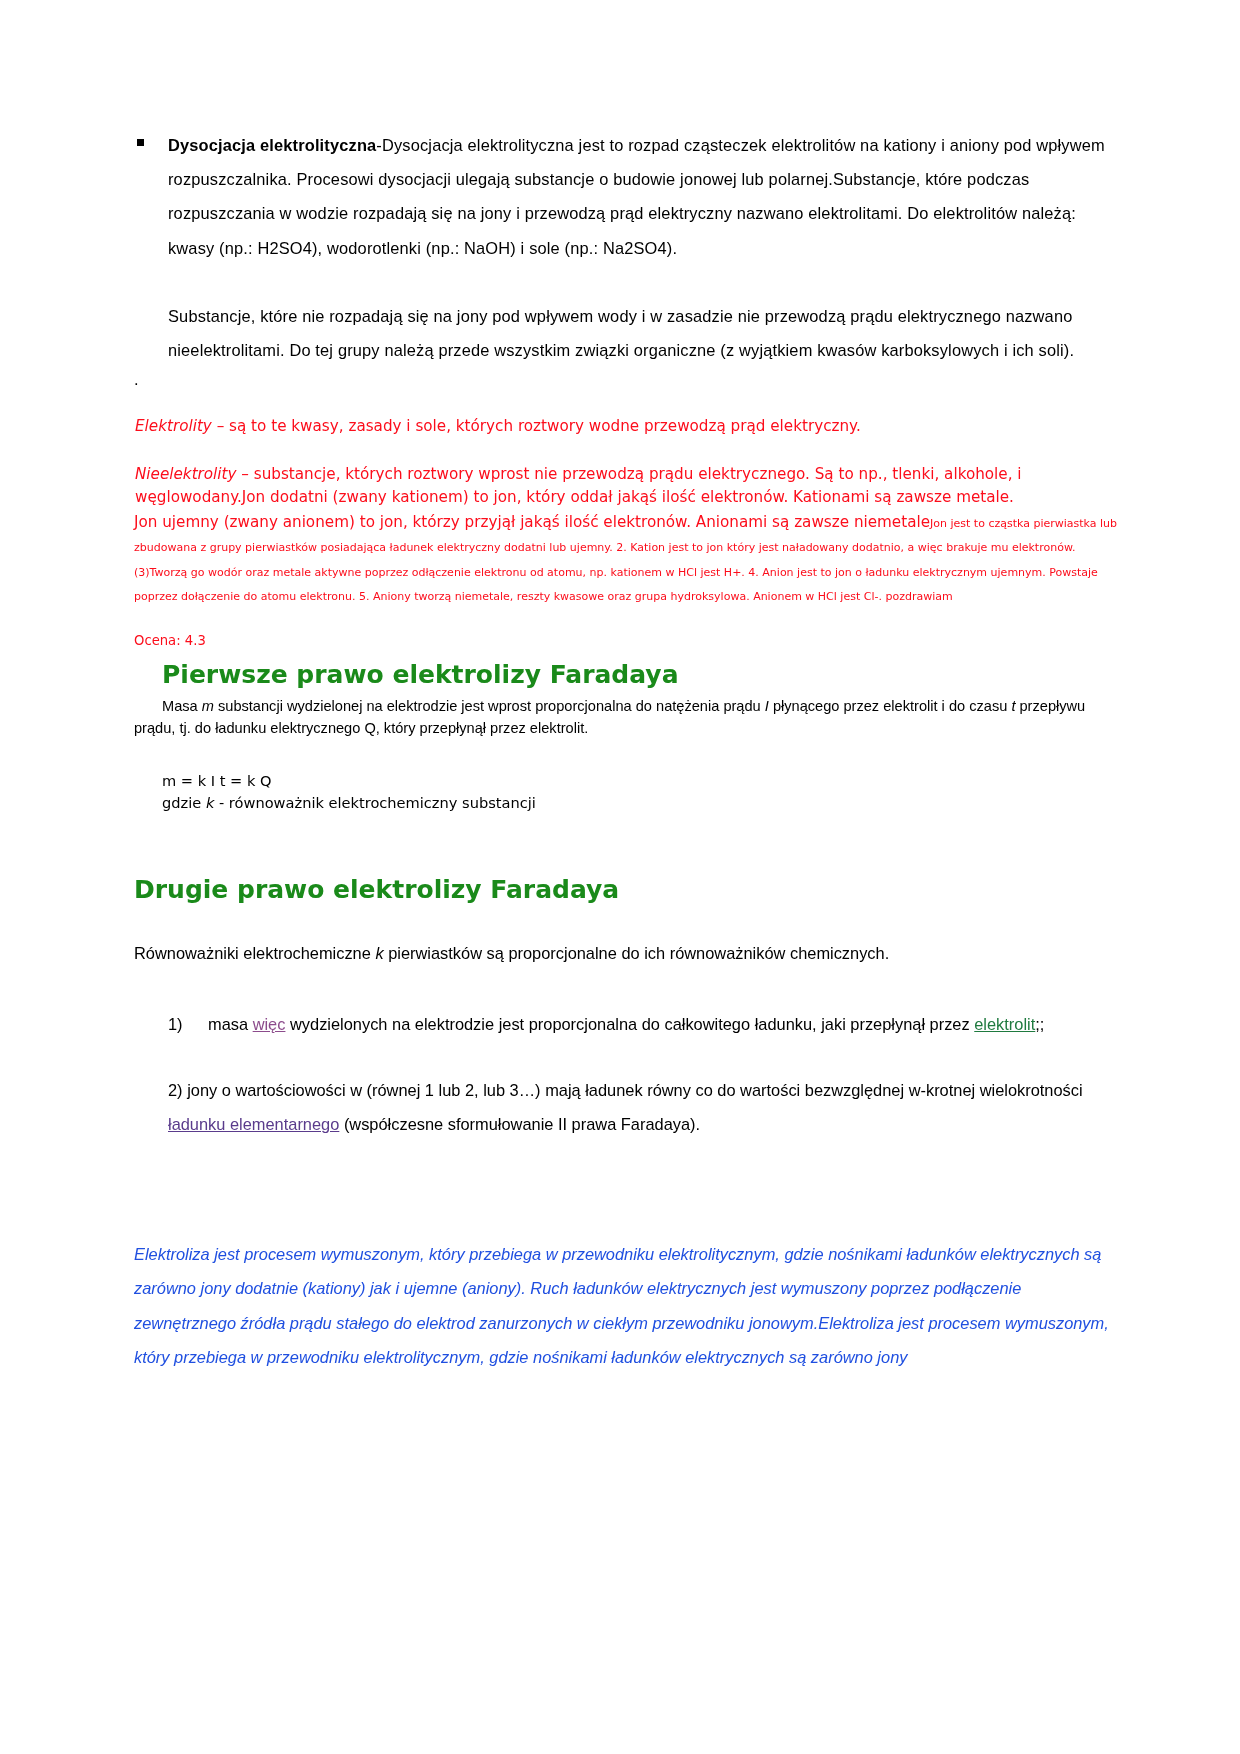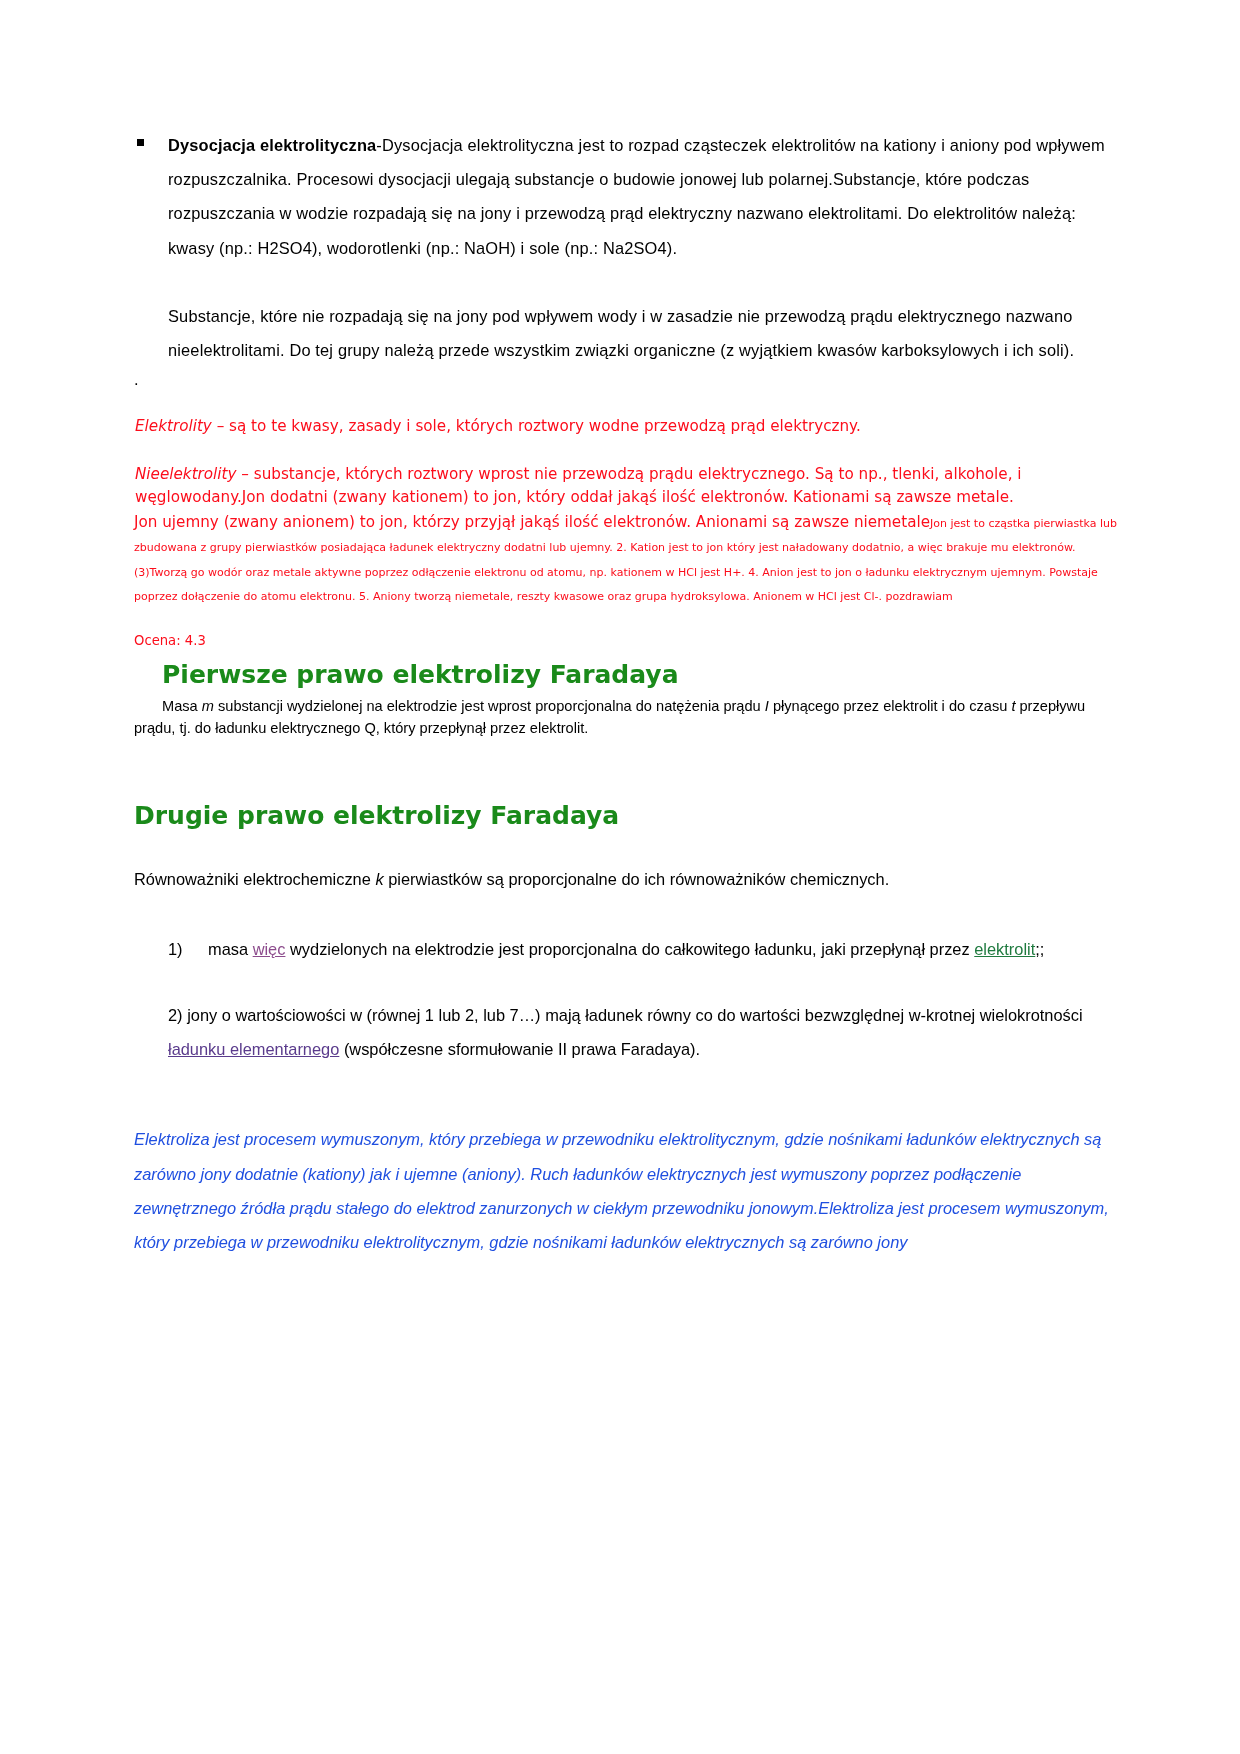--- a/index.html
+++ b/index.html
@@ -159,21 +159,21 @@
   }
   a.doclink.green {
     color: #1f7a3f;
   }
   a.doclink.plainblue {
     color: #5a3b8c;
   }
 
   
   .blue-block {
-    margin-top: 56px;
+    margin-top: 96px;
     color: #1f4fe0;
     font-style: italic;
     font-size: 16.4px;
     line-height: 34.2px;
   }
 </style>
 </head>
 <body>
 
 <div class="page">
@@ -196,28 +196,32 @@
 
     <p class="red-inline-run"><span>Jon ujemny (zwany anionem) to jon, którzy przyjął jakąś ilość elektronów. Anionami są zawsze niemetale</span><span class="small">Jon jest to cząstka pierwiastka lub zbudowana z grupy pierwiastków posiadająca ładunek elektryczny dodatni lub ujemny. 2. Kation jest to jon który jest naładowany dodatnio, a więc brakuje mu elektronów. (3)Tworzą go wodór oraz metale aktywne poprzez odłączenie elektronu od atomu, np. kationem w HCl jest H+. 4. Anion jest to jon o ładunku elektrycznym ujemnym. Powstaje poprzez dołączenie do atomu elektronu. 5. Aniony tworzą niemetale, reszty kwasowe oraz grupa hydroksylowa. Anionem w HCl jest Cl-. pozdrawiam</span></p>
 
     <p class="ocena">Ocena: 4.3</p>
   </div>
 
   <h2 class="green-head indented">Pierwsze prawo elektrolizy Faradaya</h2>
 
   <p class="dense indent-first"><span>Masa </span><i>m</i><span> substancji wydzielonej na elektrodzie jest wprost proporcjonalna do natężenia prądu </span><i>I</i><span> płynącego przez elektrolit i do czasu </span><i>t</i><span> przepływu prądu, tj. do ładunku elektrycznego Q, który przepłynął przez elektrolit.</span></p>
 
+  <div class="formula">
+    <span>m = k I t = k Q</span>
+    <span class="l2"><span>gdzie </span><i>k</i><span> - równoważnik elektrochemiczny substancji</span></span>
+  </div>
 
   <h2 class="green-head second">Drugie prawo elektrolizy Faradaya</h2>
 
   <p class="law2-para"><span>Równoważniki elektrochemiczne </span><i>k</i><span> pierwiastków są proporcjonalne do ich równoważników chemicznych.</span></p>
 
   <div class="ol-wrap">
     <div class="ol-item">
       <span class="ol-num">1)</span><span>masa </span><a class="doclink" href="#">więc</a><span> wydzielonych na elektrodzie jest proporcjonalna do całkowitego ładunku, jaki przepłynął przez </span><a class="doclink green" href="#">elektrolit</a><span>;;</span>
     </div>
 
-    <div class="ol-sub"><span>2) jony o wartościowości w (równej 1 lub 2, lub 7…) mają ładunek równy co do wartości bezwzględnej w-krotnej wielokrotności </span><a class="doclink plainblue" href="#">ładunku elementarnego</a><span> (współczesne sformułowanie II prawa Faradaya).</span></div>
+    <div class="ol-sub"><span>2) jony o wartościowości w (równej 1 lub 2, lub 3…) mają ładunek równy co do wartości bezwzględnej w-krotnej wielokrotności </span><a class="doclink plainblue" href="#">ładunku elementarnego</a><span> (współczesne sformułowanie II prawa Faradaya).</span></div>
   </div>
 
   <p class="blue-block">Elektroliza jest procesem wymuszonym, który przebiega w przewodniku elektrolitycznym, gdzie nośnikami ładunków elektrycznych są zarówno jony dodatnie (kationy) jak i ujemne (aniony). Ruch ładunków elektrycznych jest wymuszony poprzez podłączenie zewnętrznego źródła prądu stałego do elektrod zanurzonych w ciekłym przewodniku jonowym.Elektroliza jest procesem wymuszonym, który przebiega w przewodniku elektrolitycznym, gdzie nośnikami ładunków elektrycznych są zarówno jony</p>
 
 </div>
 
 </body></html>

